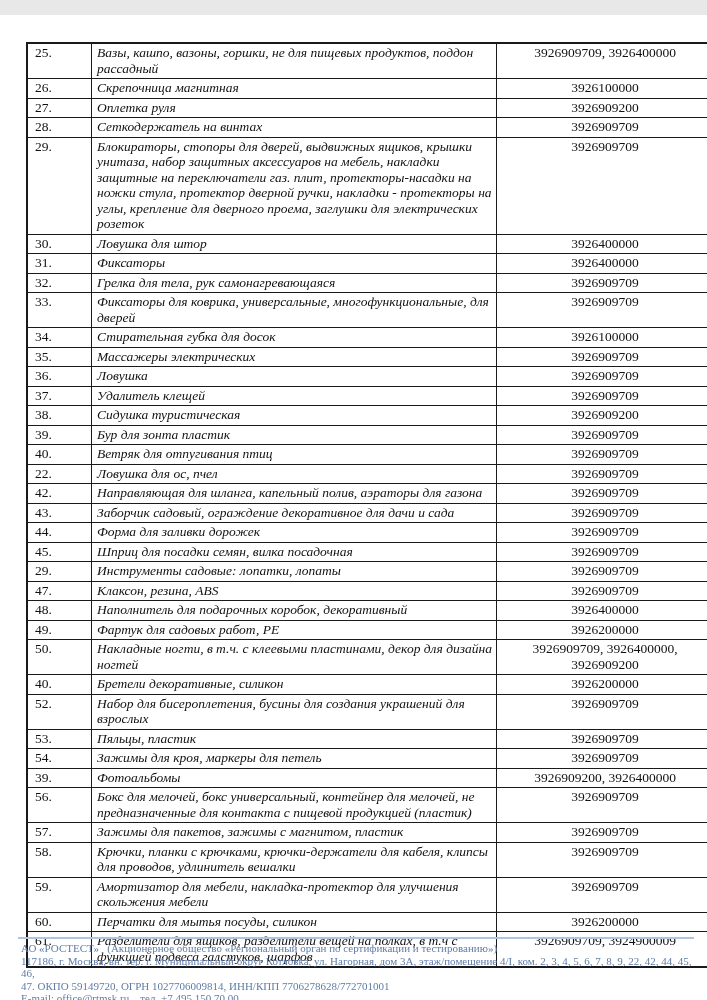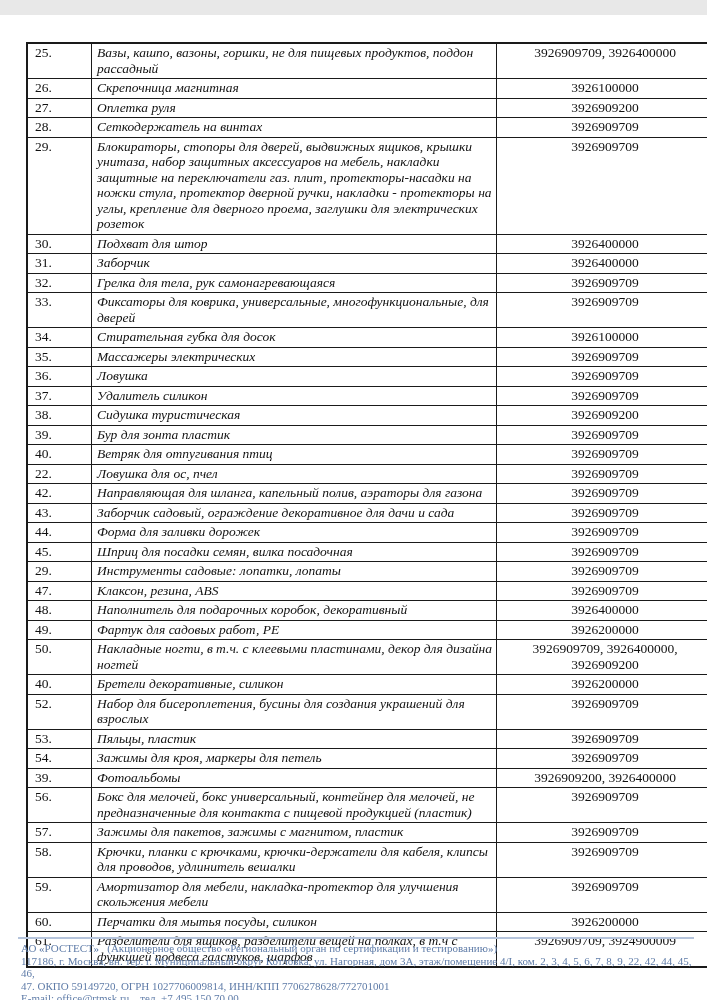--- a/index.html
+++ b/index.html
@@ -77,26 +77,26 @@
           <td class="col-desc">Сеткодержатель на винтах</td>
           <td class="col-codes">3926909709</td>
         </tr>
         <tr>
           <td class="col-num">29.</td>
           <td class="col-desc">Блокираторы, стопоры для дверей, выдвижных ящиков, крышки унитаза, набор защитных аксессуаров на мебель, накладки защитные на переключатели газ. плит, протекторы-насадки на ножки стула, протектор дверной ручки, накладки - протекторы на углы, крепление для дверного проема, заглушки для электрических розеток</td>
           <td class="col-codes">3926909709</td>
         </tr>
         <tr>
           <td class="col-num">30.</td>
-          <td class="col-desc">Подхват для штор</td>
+          <td class="col-desc">Ловушка для штор</td>
           <td class="col-codes">3926400000</td>
         </tr>
         <tr>
           <td class="col-num">31.</td>
-          <td class="col-desc">Заборчик</td>
+          <td class="col-desc">Фиксаторы</td>
           <td class="col-codes">3926400000</td>
         </tr>
         <tr>
           <td class="col-num">32.</td>
           <td class="col-desc">Грелка для тела, рук самонагревающаяся</td>
           <td class="col-codes">3926909709</td>
         </tr>
         <tr>
           <td class="col-num">33.</td>
           <td class="col-desc">Фиксаторы для коврика, универсальные, многофункциональные, для дверей</td>
@@ -112,21 +112,21 @@
           <td class="col-desc">Массажеры электрических</td>
           <td class="col-codes">3926909709</td>
         </tr>
         <tr>
           <td class="col-num">36.</td>
           <td class="col-desc">Ловушка</td>
           <td class="col-codes">3926909709</td>
         </tr>
         <tr>
           <td class="col-num">37.</td>
-          <td class="col-desc">Удалитель силикон</td>
+          <td class="col-desc">Удалитель клещей</td>
           <td class="col-codes">3926909709</td>
         </tr>
         <tr>
           <td class="col-num">38.</td>
           <td class="col-desc">Сидушка туристическая</td>
           <td class="col-codes">3926909200</td>
         </tr>
         <tr>
           <td class="col-num">39.</td>
           <td class="col-desc">Бур для зонта пластик</td>

